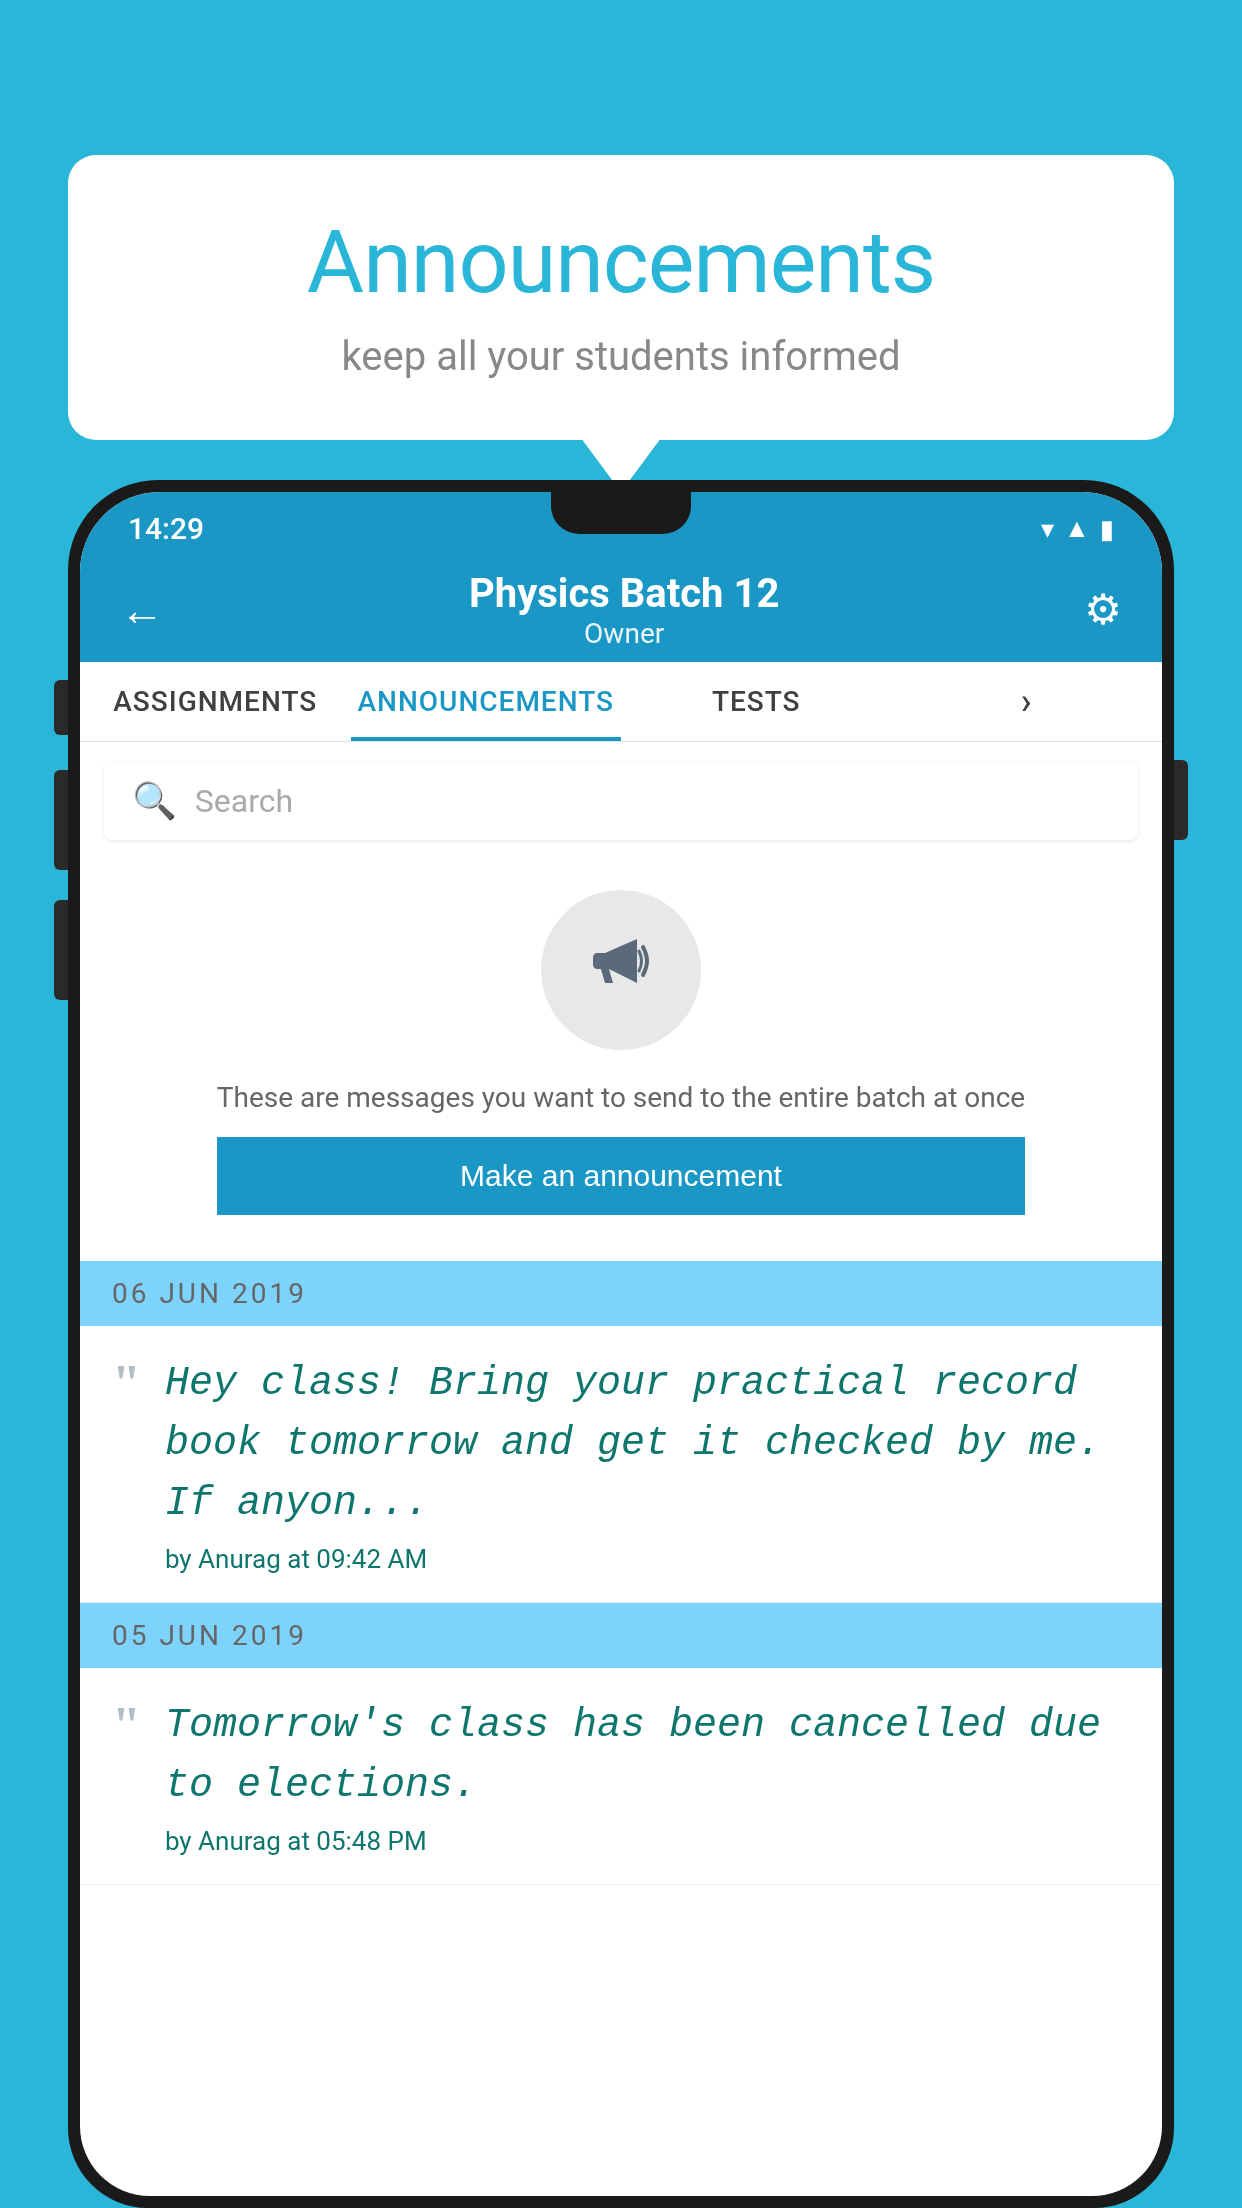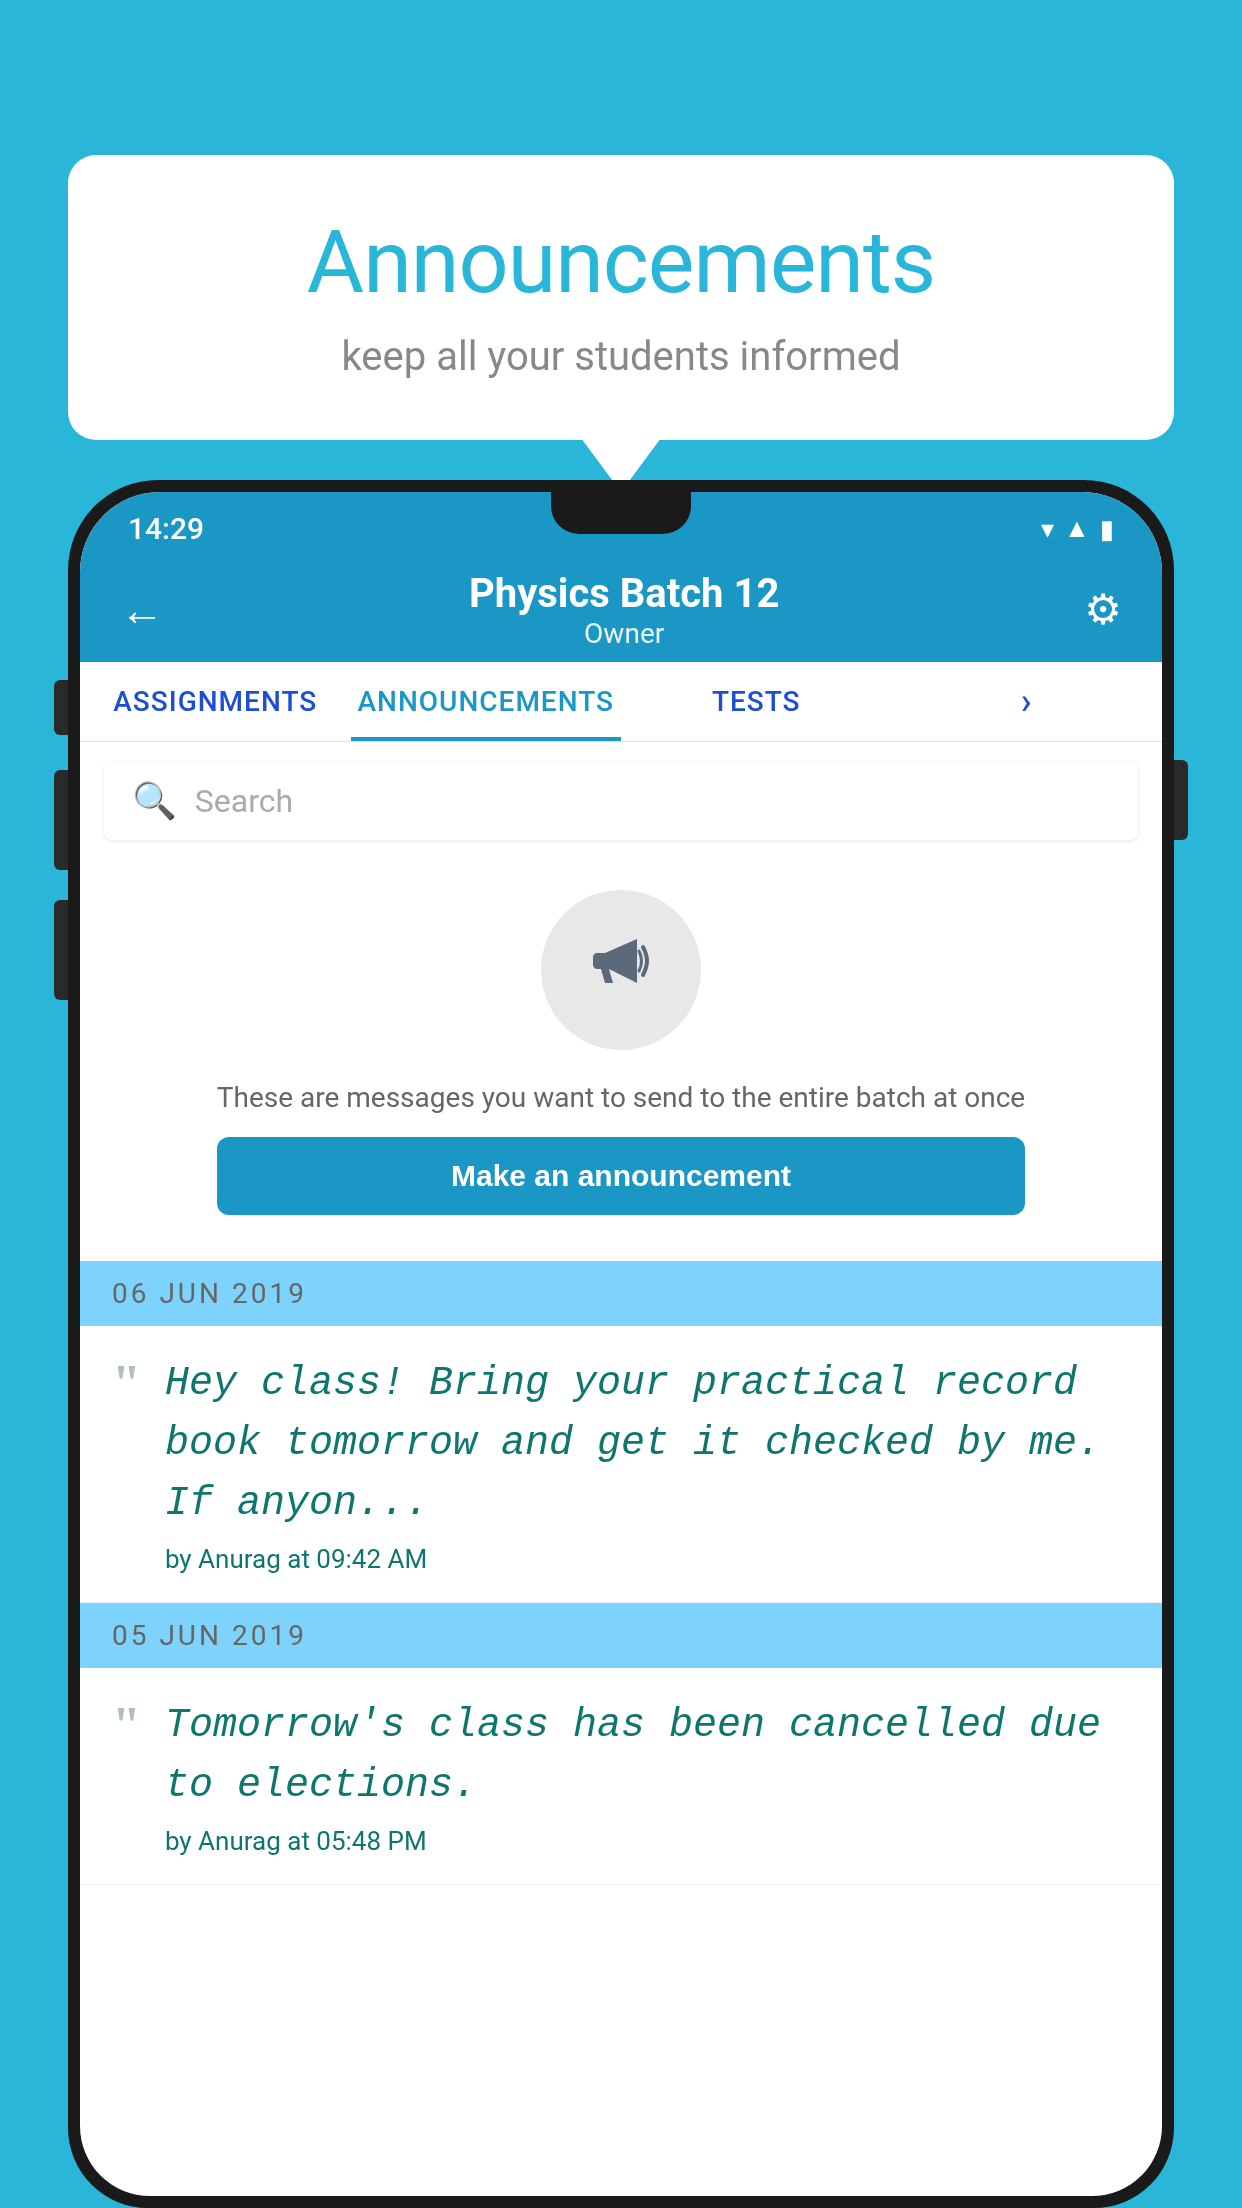--- a/index.html
+++ b/index.html
@@ -170,21 +170,21 @@
       height: 80px;
     }
 
     .tab {
       flex: 1;
       display: flex;
       align-items: center;
       justify-content: center;
       font-size: 28px;
       font-weight: 500;
-      color: #1d4ed8;
+      color: #404040;
       letter-spacing: 1px;
       cursor: pointer;
       position: relative;
     }
 
     .tab.active {
       color: #1a97c4;
     }
 
     .tab.active::after {
@@ -254,24 +254,24 @@
       font-size: 28px;
       color: #666;
       line-height: 1.4;
       margin-bottom: 20px;
     }
 
     .make-announcement-btn {
       background: #1a97c4;
       color: white;
       border: none;
-      border-radius: 12px;
+      border-radius: 0;
       padding: 22px 32px;
       font-size: 30px;
-      font-weight: 700;
+      font-weight: 400;
       cursor: pointer;
       width: 100%;
     }
 
     
     .date-separator {
       background: #7dd3fc;
       padding: 16px 32px;
       font-size: 28px;
       color: #666;

